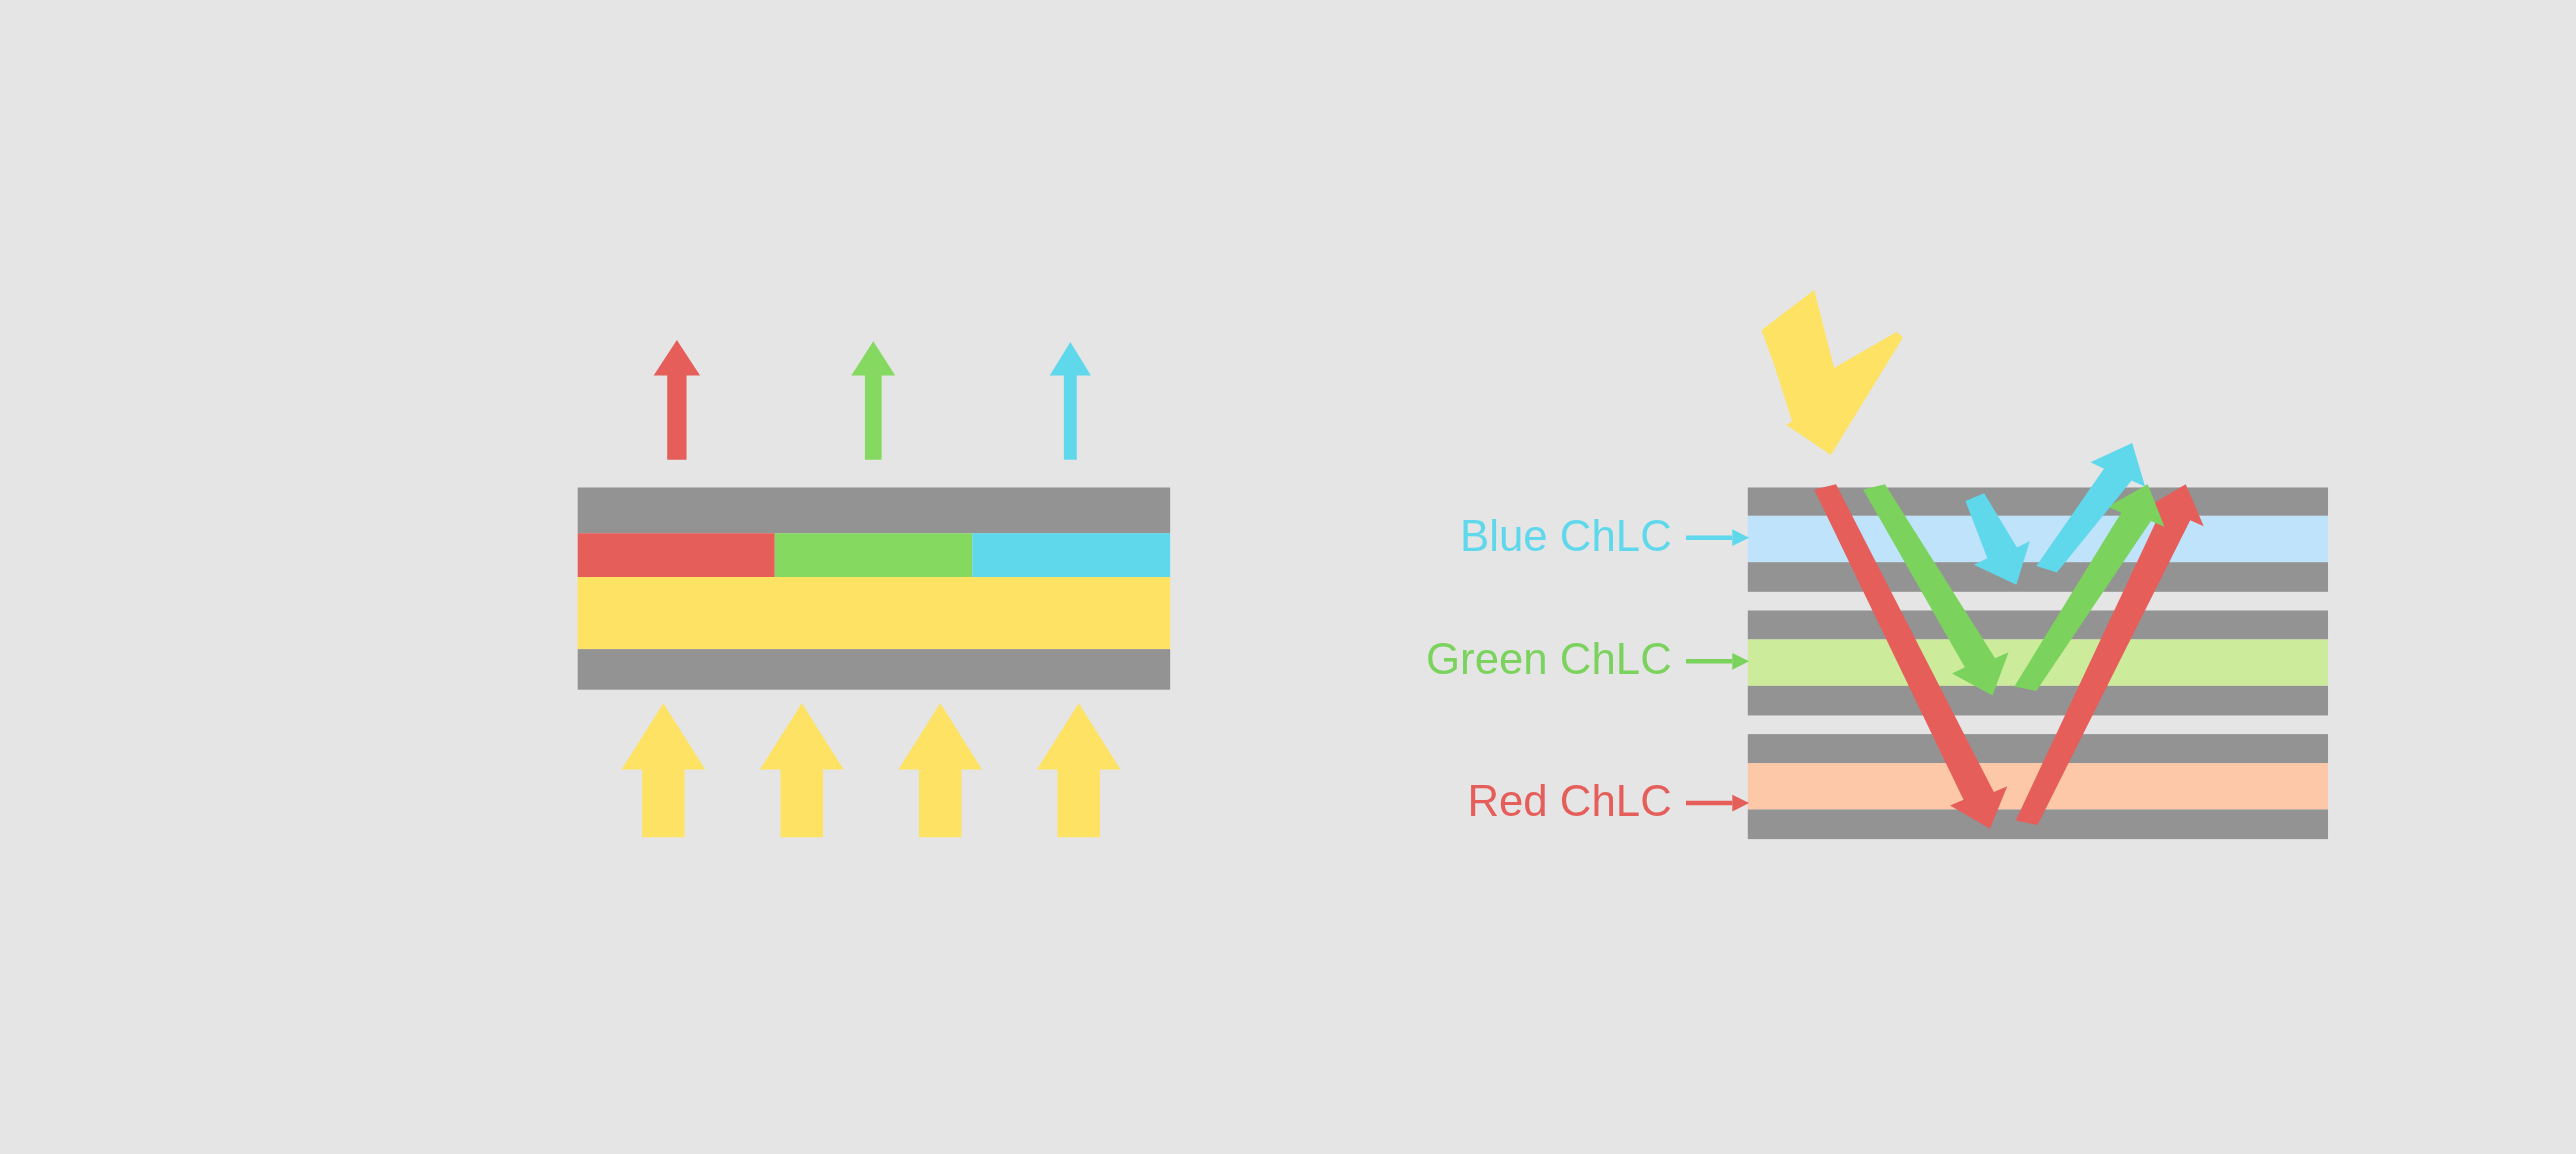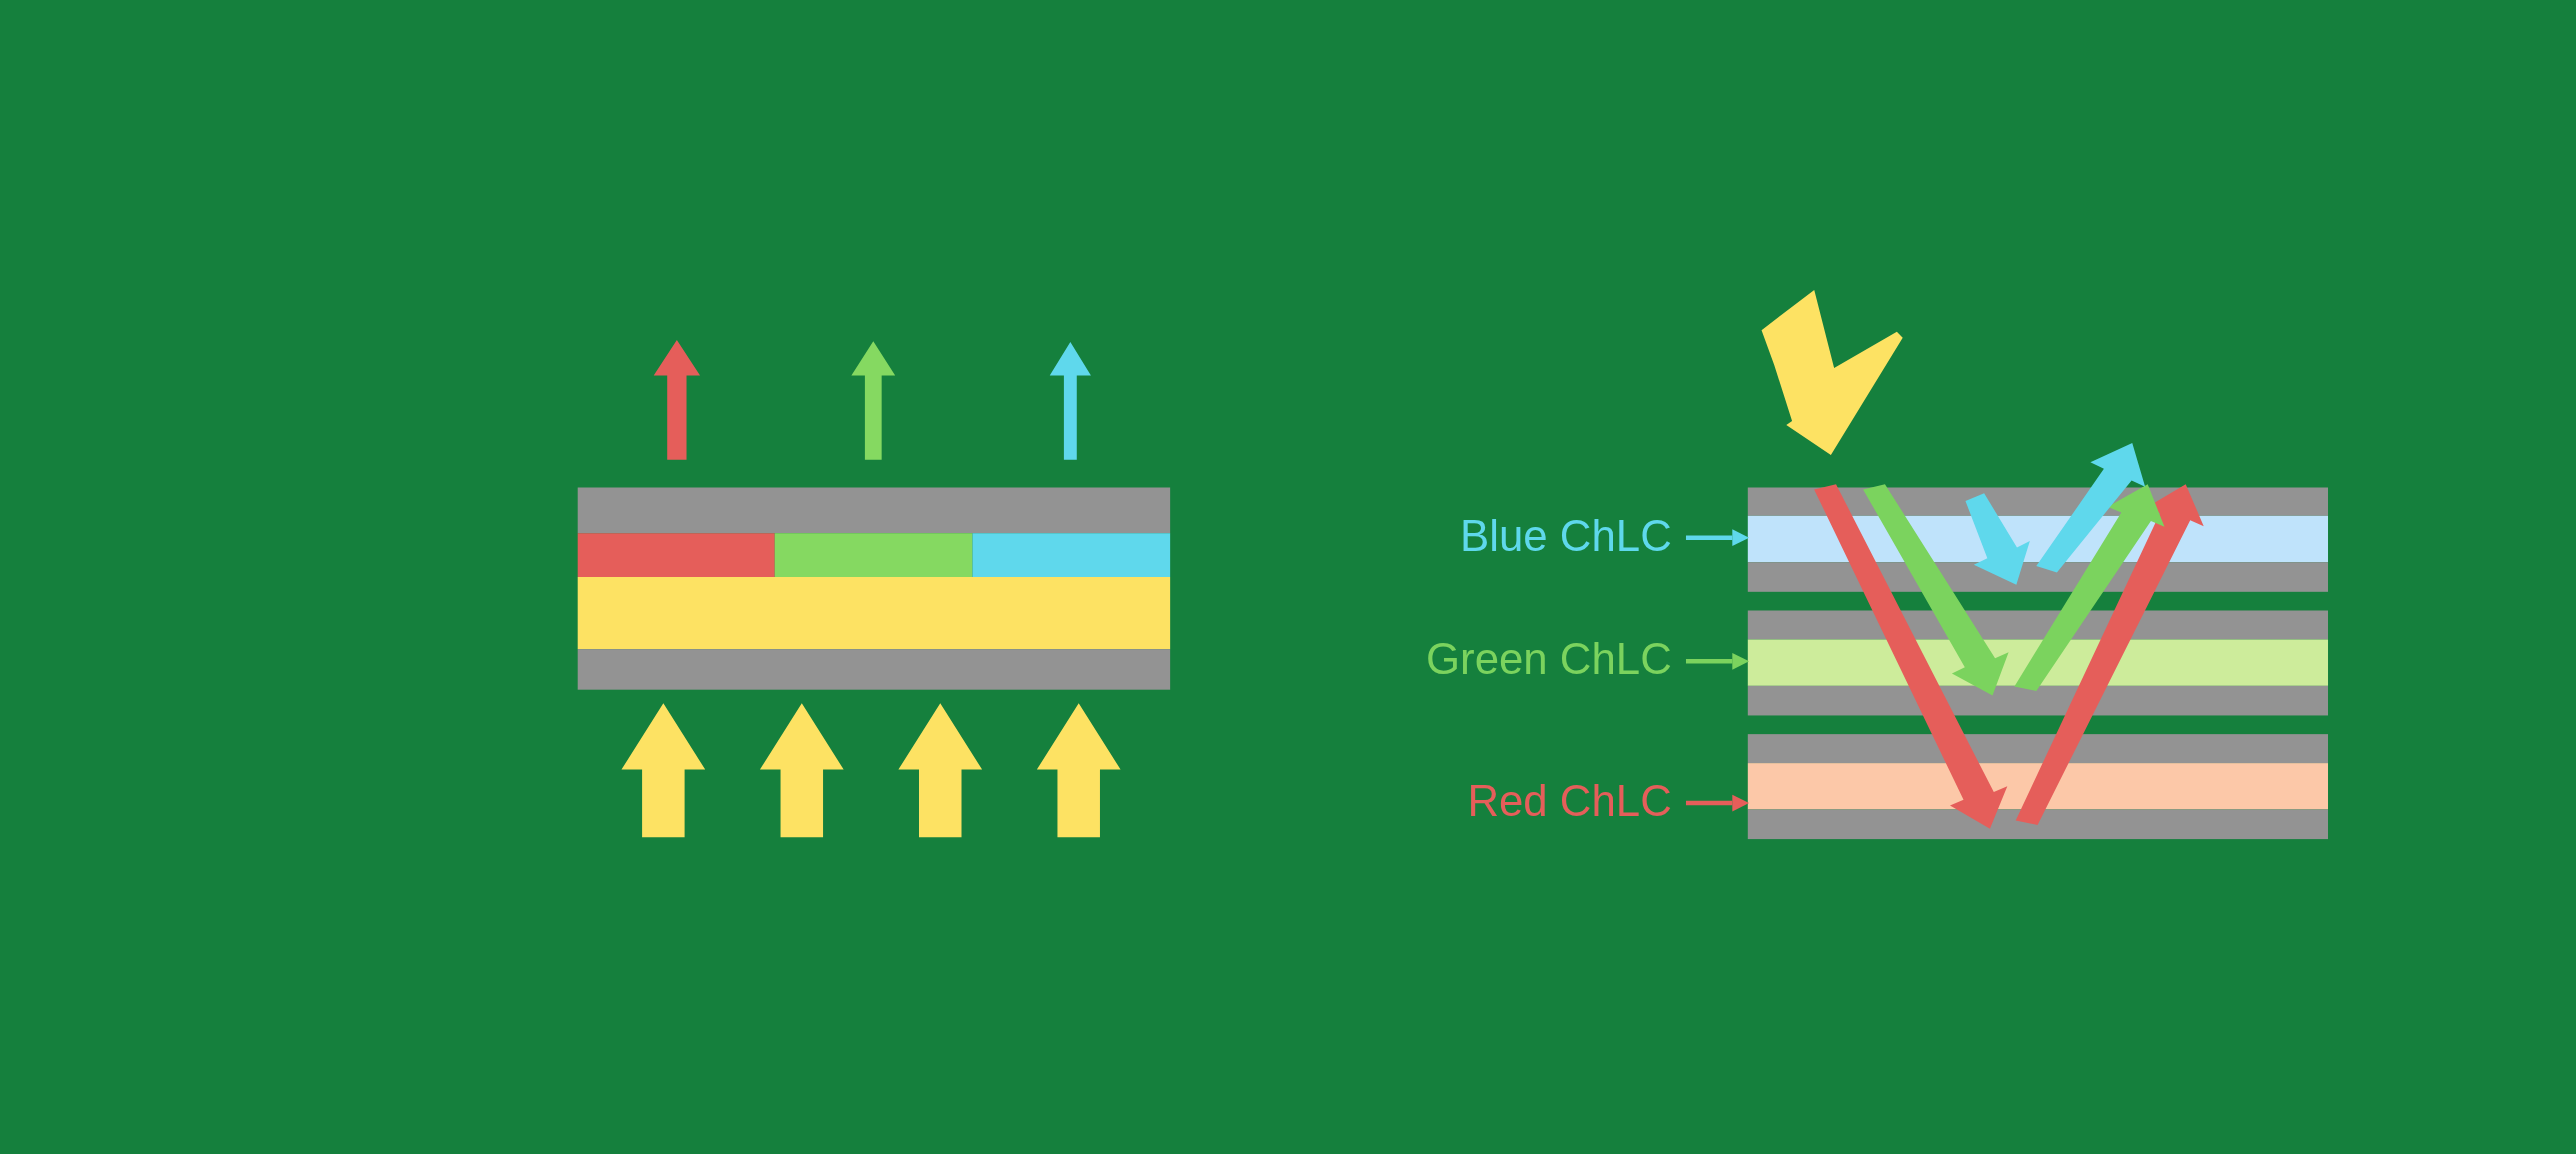--- a/index.html
+++ b/index.html
@@ -1,18 +1,18 @@
 <!DOCTYPE html>
 <html style="font-size:10.3px"><head>
 <meta charset="utf-8">
 <title>ChLC Display Diagram</title>
 <style>
   html,body{margin:0;padding:0;background:#ffffff;}
   body{width:2576px;height:1154px;font-family:"Liberation Sans",sans-serif;overflow:hidden;}
-  #stage{position:relative;width:2576px;height:1154px;background:#15803d;}
+  #stage{position:relative;width:2576px;height:1154px;background:#e5e5e5;}
   svg.layer{position:absolute;left:0;top:0;width:2576px;height:1154px;display:block;}
   .lbl{font-family:"Liberation Sans",sans-serif;font-weight:400;}
 </style>
 </head>
 <body>
 
 <div id="stage">
 
   <svg class="layer" viewBox="0 0 4000 1792" xmlns="http://www.w3.org/2000/svg">
 

